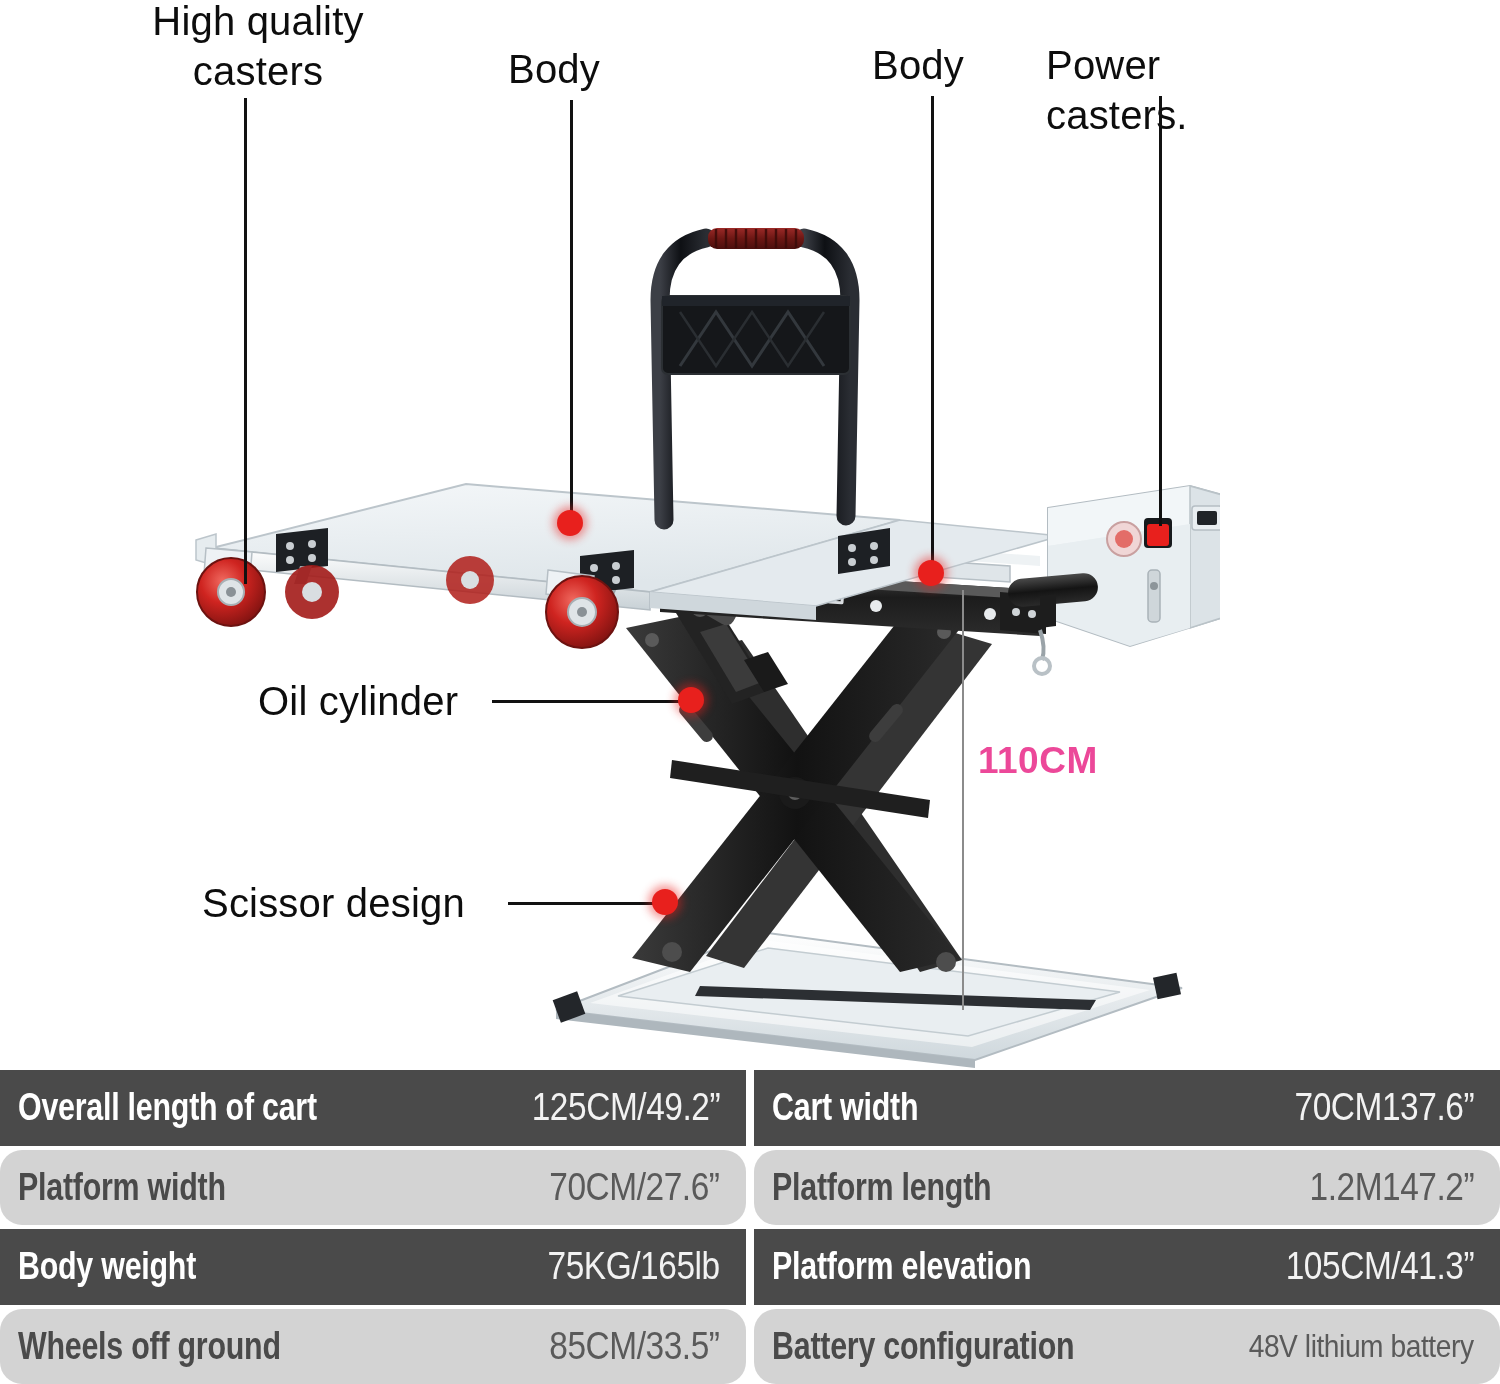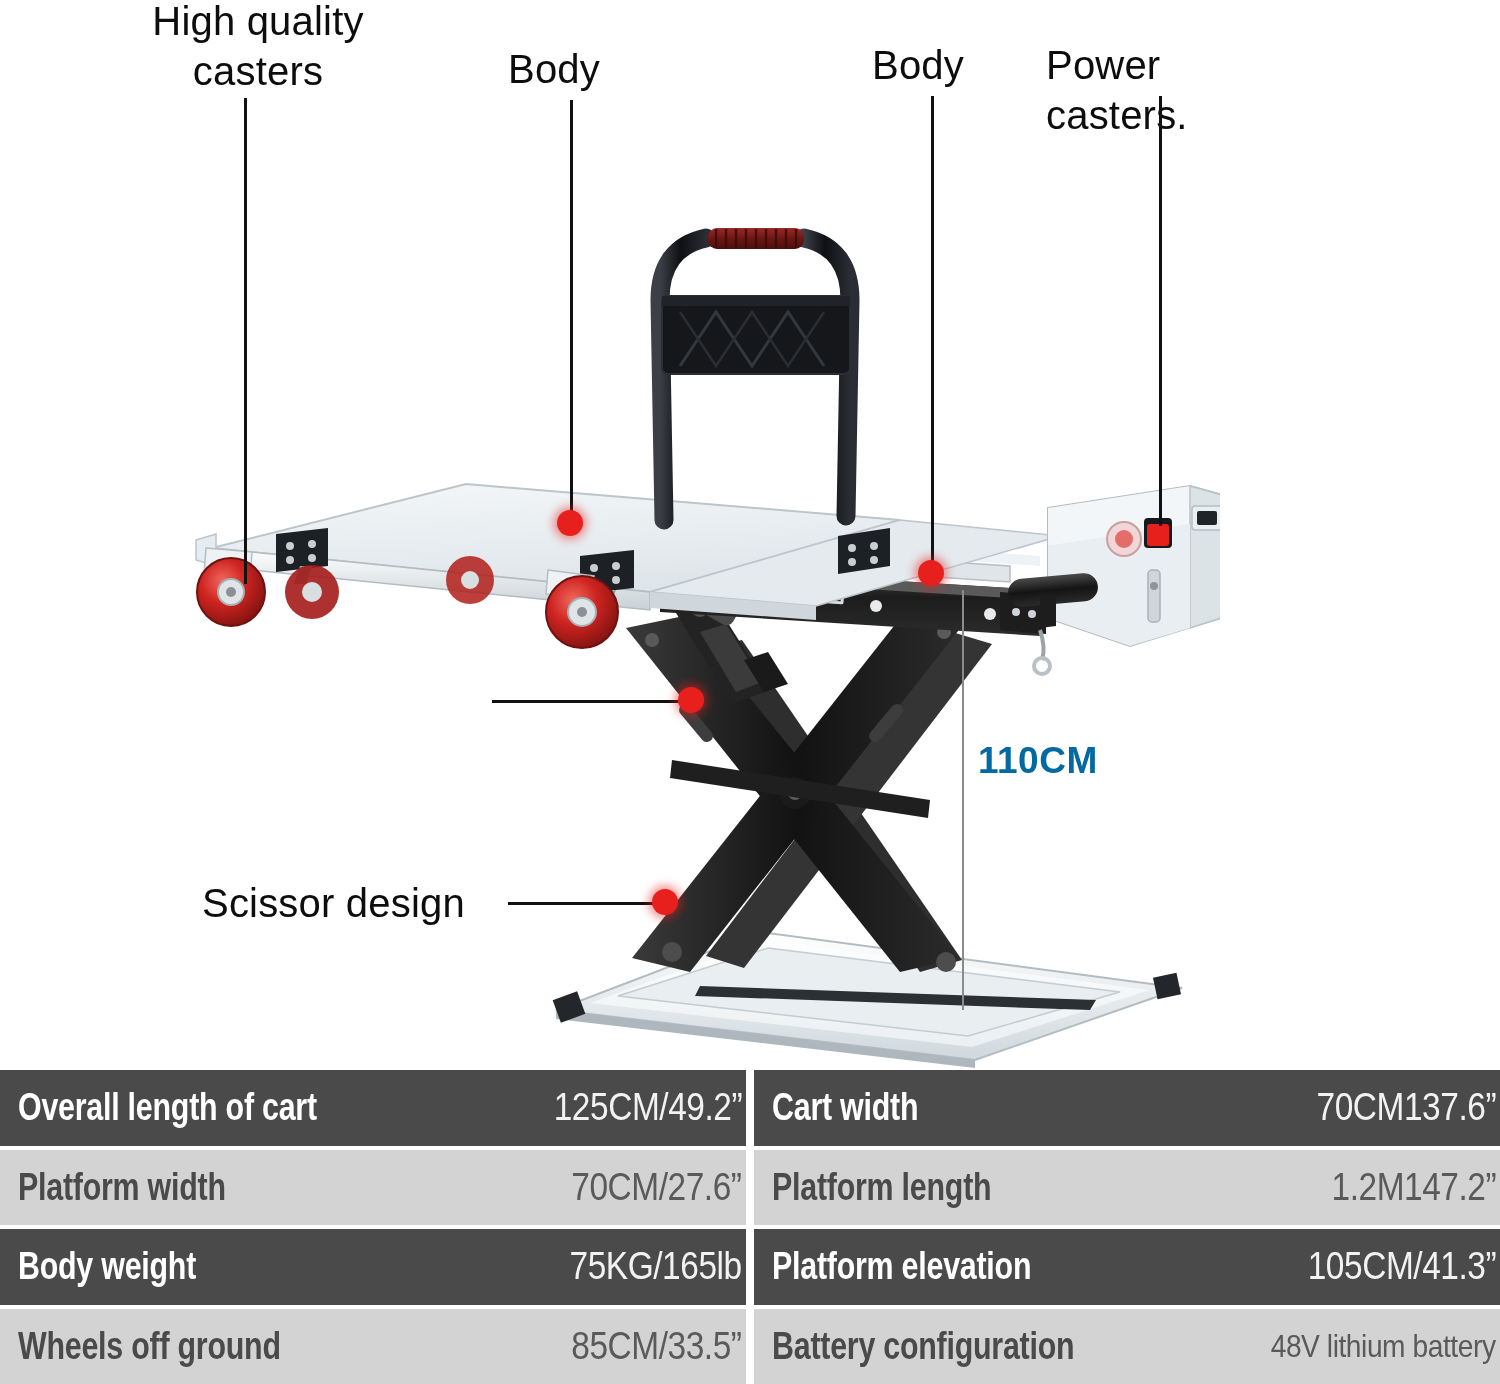--- a/index.html
+++ b/index.html
@@ -13,33 +13,33 @@
 
   
   .callout{position:absolute;color:#0d0d0d;font-size:40px;line-height:50px;white-space:pre-line;letter-spacing:.2px;}
   .leader-v{position:absolute;width:3px;background:#111;}
   .leader-h{position:absolute;height:3px;background:#111;}
   .dot{position:absolute;width:26px;height:26px;border-radius:50%;background:#e8201d;
        box-shadow:0 0 9px 4px rgba(232,32,29,.45);}
 
   
   #dim-line{position:absolute;width:2px;background:#8b8b8b;}
-  #dim-label{position:absolute;color:#0369a1;font-size:37px;font-weight:700;letter-spacing:.5px;}
+  #dim-label{position:absolute;color:#ec4899;font-size:37px;font-weight:700;letter-spacing:.5px;}
 
   
   #product{position:absolute;left:0;top:0;width:1500px;height:1070px;}
 
   
   #spec-table{position:absolute;left:0;top:1070px;width:1500px;height:314px;
               display:flex;gap:8px;background:#fff;}
   .spec-col{flex:1 1 0;display:flex;flex-direction:column;gap:4px;}
   .spec-row{flex:1 1 0;display:flex;align-items:center;justify-content:space-between;
-            padding:0 4px 0 18px;box-sizing:border-box;}
+            padding:0 26px 0 18px;box-sizing:border-box;}
   .spec-row.dark{background:#4a4a4a;}
-  .spec-row.light{background:#d3d3d3;}
+  .spec-row.light{background:#d3d3d3;border-radius:22px;}
   .spec-label{font-weight:700;font-size:38px;letter-spacing:-.3px;
               transform:scaleX(.80);transform-origin:left center;white-space:nowrap;}
   .spec-value{font-weight:400;font-size:38px;letter-spacing:-.5px;
               transform:scaleX(.88);transform-origin:right center;white-space:nowrap;}
   .spec-row.dark .spec-label{color:#ffffff;}
   .spec-row.dark .spec-value{color:#f2f2f2;}
   .spec-row.light .spec-label{color:#4a4a4a;}
   .spec-row.light .spec-value{color:#5a5a5a;}
   .spec-value.small{font-size:32px;}
 </style>
@@ -299,20 +299,21 @@
   <div class="leader-v" style="left:570px;top:100px;height:416px;"></div>
   <div class="dot" style="left:557px;top:510px;"></div>
 
   <div class="callout" style="left:872px;top:40px;">Body</div>
   <div class="leader-v" style="left:931px;top:96px;height:470px;"></div>
   <div class="dot" style="left:918px;top:560px;"></div>
 
   <div class="callout" style="left:1046px;top:40px;">Power casters.</div>
   <div class="leader-v" style="left:1159px;top:96px;height:430px;"></div>
 
+  <div class="callout" style="left:258px;top:676px;">Oil cylinder</div>
   <div class="leader-h" style="left:492px;top:700px;width:198px;"></div>
   <div class="dot" style="left:678px;top:687px;"></div>
 
   <div class="callout" style="left:202px;top:878px;">Scissor design</div>
   <div class="leader-h" style="left:508px;top:902px;width:152px;"></div>
   <div class="dot" style="left:652px;top:889px;"></div>
 
   <div id="dim-line" style="left:962px;top:590px;height:420px;"></div>
   <div id="dim-label" style="left:978px;top:740px;">110CM</div>
 </div>

